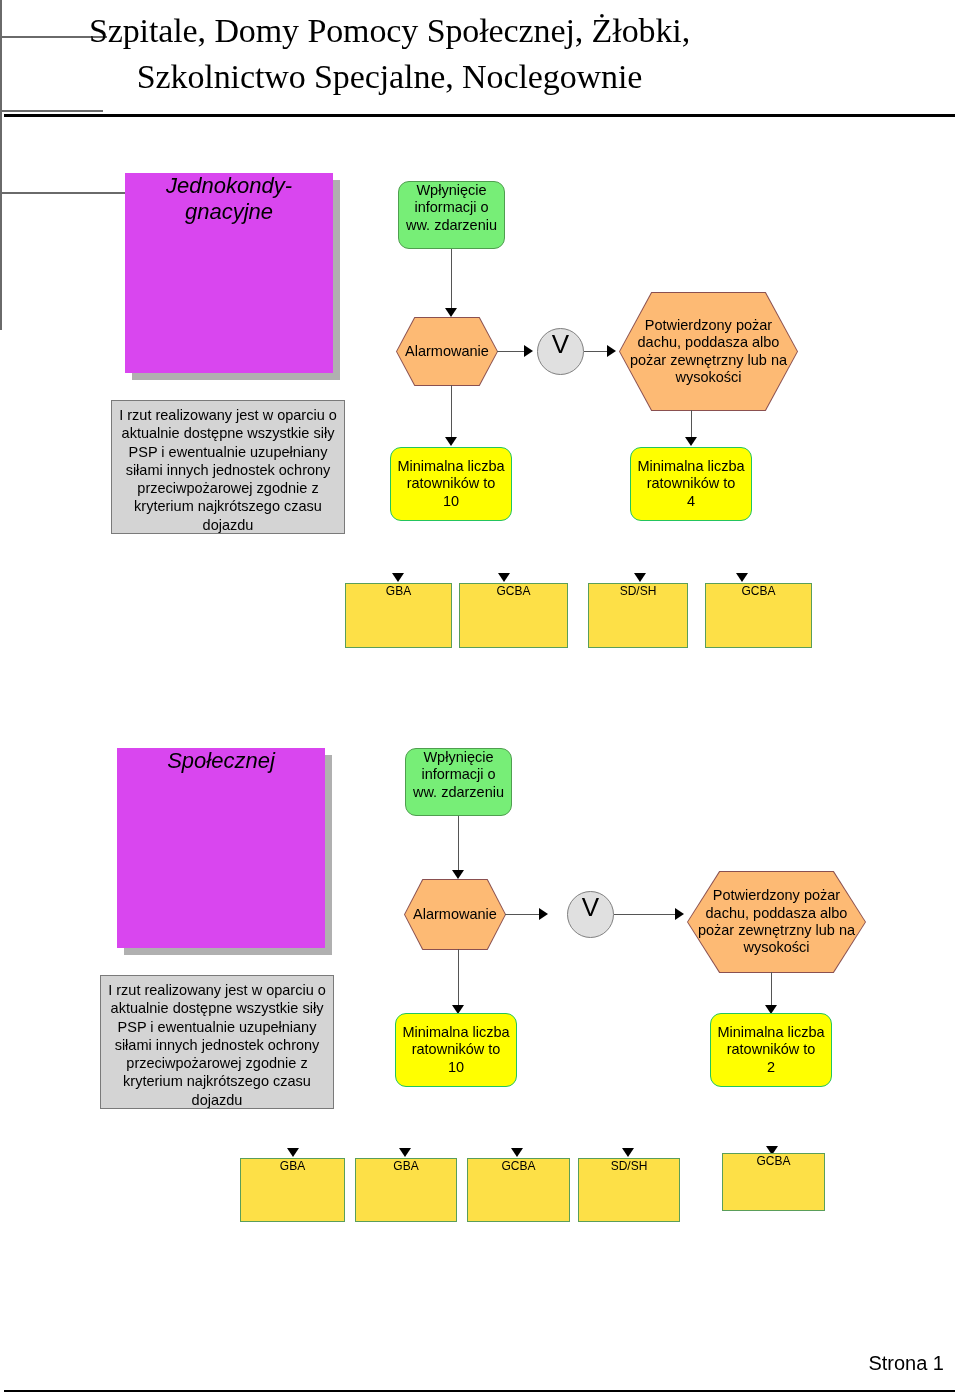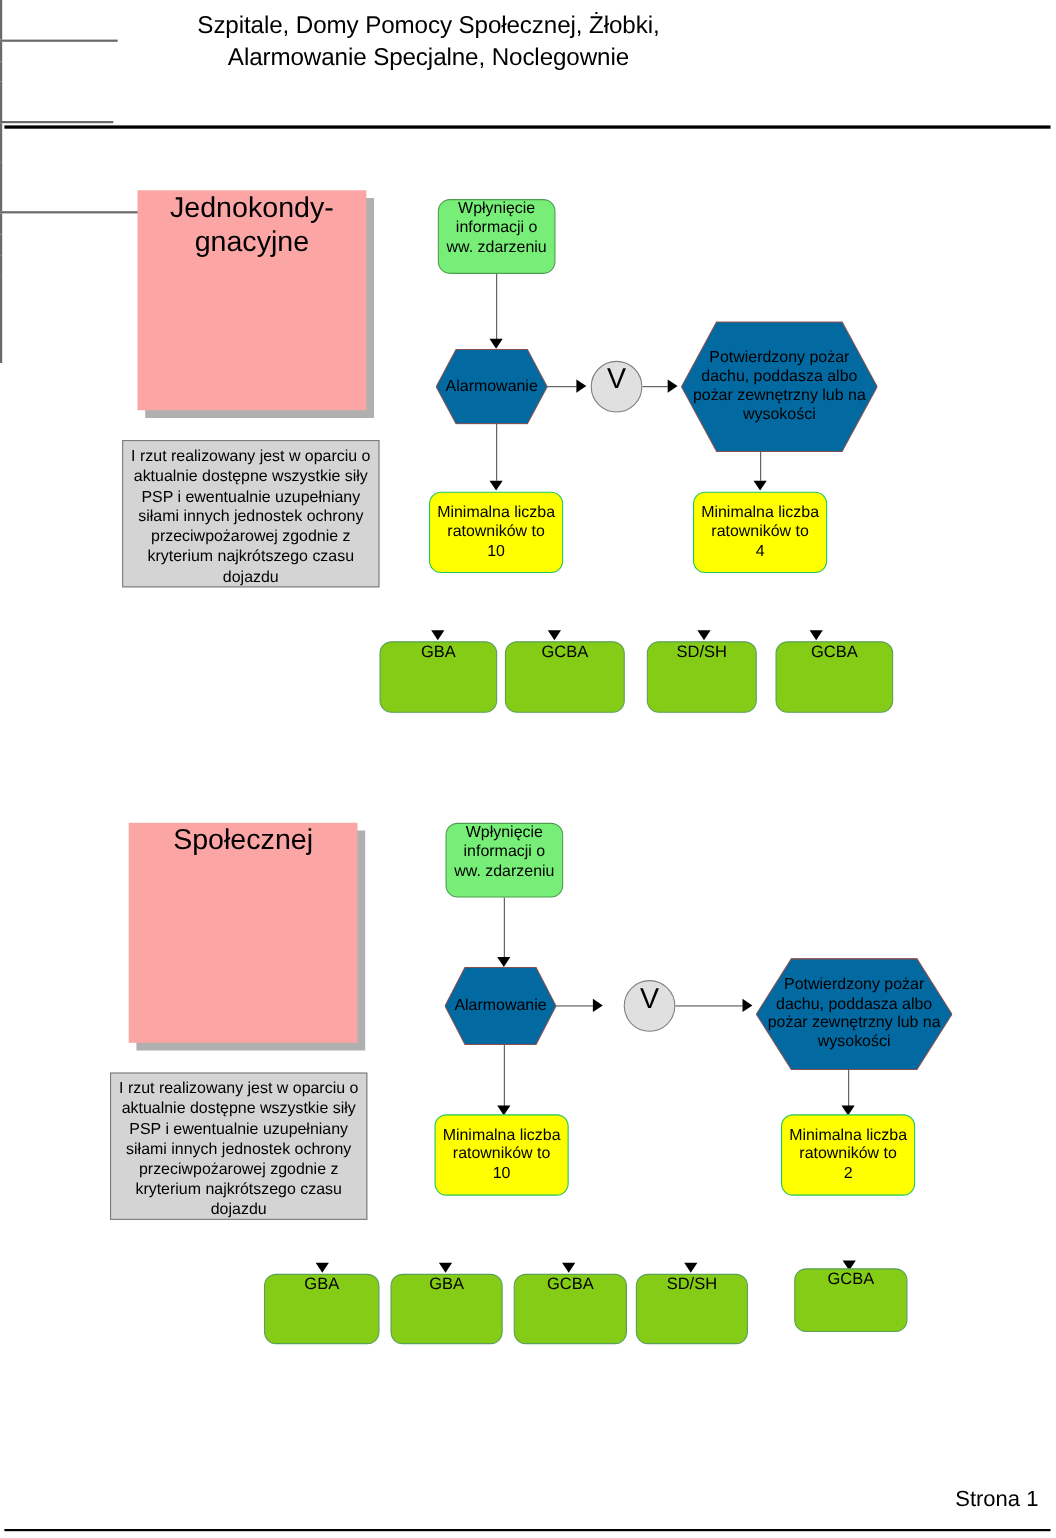--- a/index.html
+++ b/index.html
@@ -15,25 +15,26 @@
     overflow: hidden;
   }
 
   
   #page-title {
     position: absolute;
     left: 0;
     top: 8px;
     width: 779px;
     text-align: center;
-    font-size: 22px;
+    font-size: 34px;
     line-height: 1.34;
     color: #000000;
     font-weight: normal;
     letter-spacing: -0.1px;
+    font-family: Liberation Serif, serif;
   }
   #header-rule {
     position: absolute;
     left: 4px;
     top: 114px;
     width: 951px;
     height: 3px;
     background: #000000;
   }
 
@@ -60,24 +61,25 @@
     box-sizing: border-box;
     display: flex;
     justify-content: center;
     text-align: center;
     color: #000000;
     line-height: 1.2;
   }
 
   
   .cat-card {
-    background: #fca5a5;
+    background: #d946ef;
     border: none;
     box-shadow: 7px 7px 0 0 #b0b0b0;
-    font-size: 26px;
+    font-size: 22px;
+    font-style: italic;
   }
   .cat-card .label { padding: 0 8px; }
 
   
   .note-box {
     background: #d4d4d4;
     border: 1px solid #7a7a7a;
     font-size: 14.5px;
     padding: 5px 7px;
     line-height: 1.26;
@@ -94,29 +96,29 @@
   
   .yellow-round {
     background: #ffff00;
     border: 1px solid #22c55e;
     border-radius: 11px;
     font-size: 14.5px;
   }
 
   
   .green-res {
-    background: #84cc16;
+    background: #fde047;
     border: 1px solid #5a9e5a;
-    border-radius: 11px;
-    font-size: 15px;
+    border-radius: 0;
+    font-size: 12px;
   }
 
   
   .hexagon {
-    background: #0369a1;
+    background: #fdba74;
     font-size: 14.5px;
     clip-path: polygon(18% 0%, 82% 0%, 100% 50%, 82% 100%, 18% 100%, 0% 50%);
   }
   .hexagon .hex-inner {
     width: 100%;
     height: 100%;
     display: flex;
     align-items: center;
     justify-content: center;
     box-sizing: border-box;
@@ -165,21 +167,21 @@
     border-top: 6px solid transparent;
     border-bottom: 6px solid transparent;
     border-left: 9px solid #000000;
   }
 </style>
 </head>
 <body>
 
 <div id="page-title">
   <div>Szpitale, Domy Pomocy Społecznej, Żłobki,</div>
-  <div>Alarmowanie Specjalne, Noclegownie</div>
+  <div>Szkolnictwo Specjalne, Noclegownie</div>
 </div>
 <div id="header-rule"></div>
 
 <div class="node cat-card" style="left:125px; top:173px; width:208px; height:200px;">
   <span class="label" style="white-space:pre-line;">Jednokondy-
 gnacyjne</span>
 </div>
 
 <div class="node note-box" style="left:111px; top:400px; width:234px; height:134px;">
   <span>I rzut realizowany jest w oparciu o aktualnie dostępne wszystkie siły PSP i ewentualnie uzupełniany siłami innych jednostek ochrony przeciwpożarowej zgodnie z kryterium najkrótszego czasu dojazdu</span>

